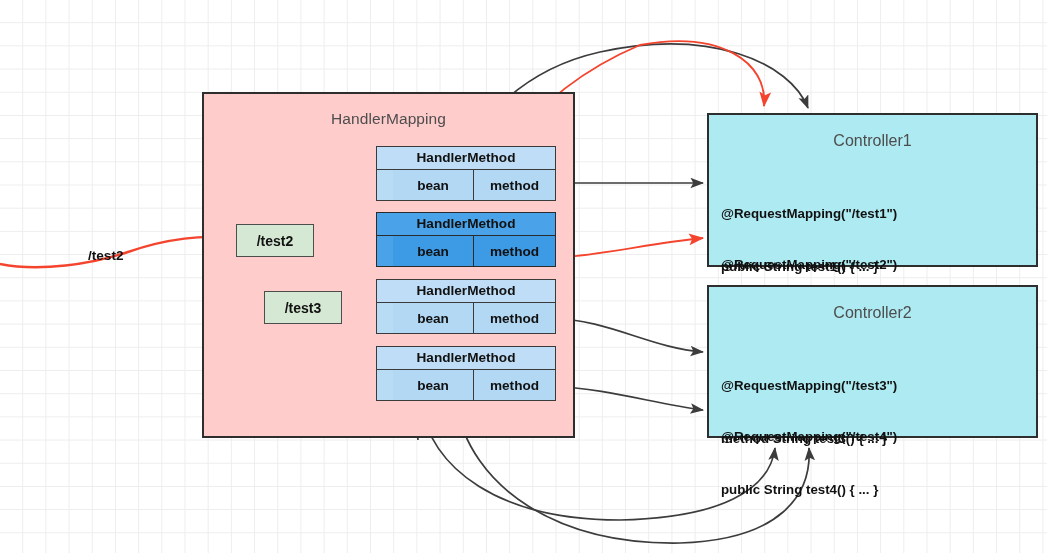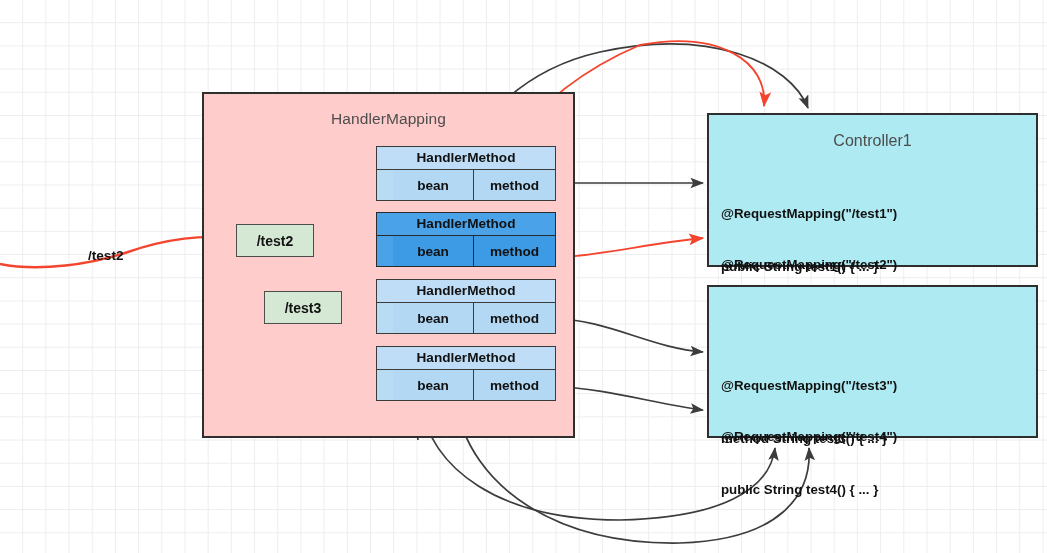--- a/index.html
+++ b/index.html
@@ -228,20 +228,21 @@
       <div>@RequestMapping("/test1")</div>
       <div>public String test1() { ... }</div>
     </div>
     <div class="code-block cb2">
       <div>@RequestMapping("/test2")</div>
       <div>public String test2() { ... }</div>
     </div>
   </div>
 
   <div id="controller2" class="box controller">
+    <div class="controller-title">Controller2</div>
     <div class="code-block cb1">
       <div>@RequestMapping("/test3")</div>
       <div>method String test3() { ... }</div>
     </div>
     <div class="code-block cb2">
       <div>@RequestMapping("/test4")</div>
       <div>public String test4() { ... }</div>
     </div>
   </div>
 

